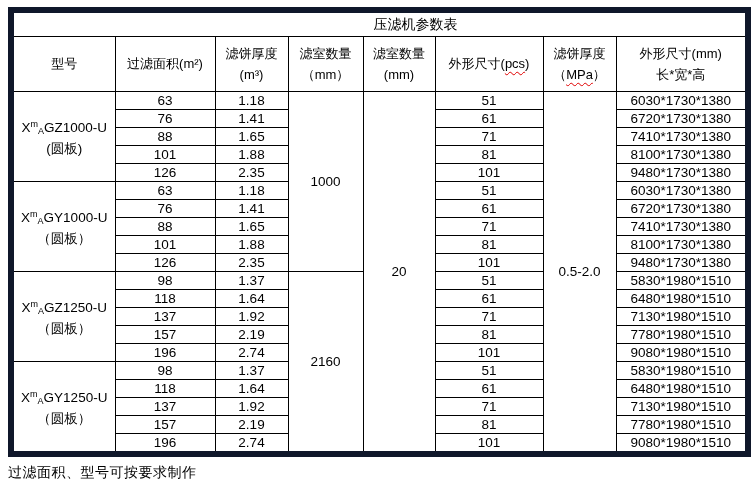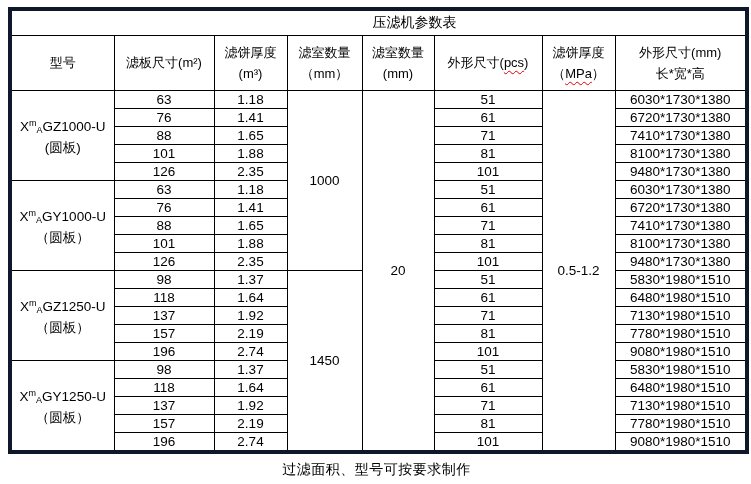--- a/index.html
+++ b/index.html
@@ -9,21 +9,21 @@
     color: #000;
     width: 751px;
     height: 484px;
     overflow: hidden;
   }
   .page { padding: 7px 0 0 8px; }
   table.param-table {
     border-collapse: collapse;
     table-layout: fixed;
     width: 737px;
-    border: 4px solid #0f172a;
+    border: 6px solid #0f172a;
   }
   table.param-table td, table.param-table th {
     border: 1px solid #000;
     text-align: center;
     vertical-align: middle;
     font-size: 13px;
     font-weight: normal;
     padding: 0;
     overflow: hidden;
     line-height: 17px;
@@ -42,21 +42,21 @@
   .sub { font-size: 9px; vertical-align: -2px; }
   .wavy {
     text-decoration-line: underline;
     text-decoration-style: wavy;
     text-decoration-color: #e00000;
     text-decoration-thickness: 1px;
     text-underline-offset: 3px;
   }
   .footnote {
     width: 737px;
-    text-align: center;
+    text-align: left;
     font-size: 14px;
     margin-top: 7px;
     letter-spacing: 0.5px;
   }
 </style>
 </head>
 <body>
 
 <div class="page">
   <table class="param-table">
@@ -72,21 +72,21 @@
     </colgroup>
     <tbody id="tbl-body">
         <tr class="title-row">
           <td colspan="8">压滤机参数表</td>
         </tr>
         <tr class="header-row">
           <th>
             <div class="hline"><span>型号</span></div>
           </th>
           <th>
-            <div class="hline"><span>滤板尺寸(m²)</span></div>
+            <div class="hline"><span>过滤面积(m²)</span></div>
           </th>
           <th>
             <div class="hline"><span>滤饼厚度</span></div>
             <div class="hline"><span>(m³)</span></div>
           </th>
           <th>
             <div class="hline"><span>滤室数量</span></div>
             <div class="hline"><span>（mm）</span></div>
           </th>
           <th>
@@ -108,21 +108,21 @@
         <tr class="data-row">
           <td class="model-cell" rowspan="5">
             <div><span>X</span><span class="sup">m</span><span class="sub">A</span><span>GZ1000-U</span></div>
             <div>(圆板)</div>
           </td>
           <td>63</td>
           <td>1.18</td>
           <td rowspan="10">1000</td>
           <td rowspan="20">20</td>
           <td>51</td>
-          <td rowspan="20">0.5-1.2</td>
+          <td rowspan="20">0.5-2.0</td>
           <td>6030*1730*1380</td>
         </tr>
         <tr class="data-row">
           <td>76</td>
           <td>1.41</td>
           <td>61</td>
           <td>6720*1730*1380</td>
         </tr>
         <tr class="data-row">
           <td>88</td>
@@ -176,21 +176,21 @@
           <td>101</td>
           <td>9480*1730*1380</td>
         </tr>
         <tr class="data-row">
           <td class="model-cell" rowspan="5">
             <div><span>X</span><span class="sup">m</span><span class="sub">A</span><span>GZ1250-U</span></div>
             <div>（圆板）</div>
           </td>
           <td>98</td>
           <td>1.37</td>
-          <td rowspan="10">1450</td>
+          <td rowspan="10">2160</td>
           <td>51</td>
           <td>5830*1980*1510</td>
         </tr>
         <tr class="data-row">
           <td>118</td>
           <td>1.64</td>
           <td>61</td>
           <td>6480*1980*1510</td>
         </tr>
         <tr class="data-row">

